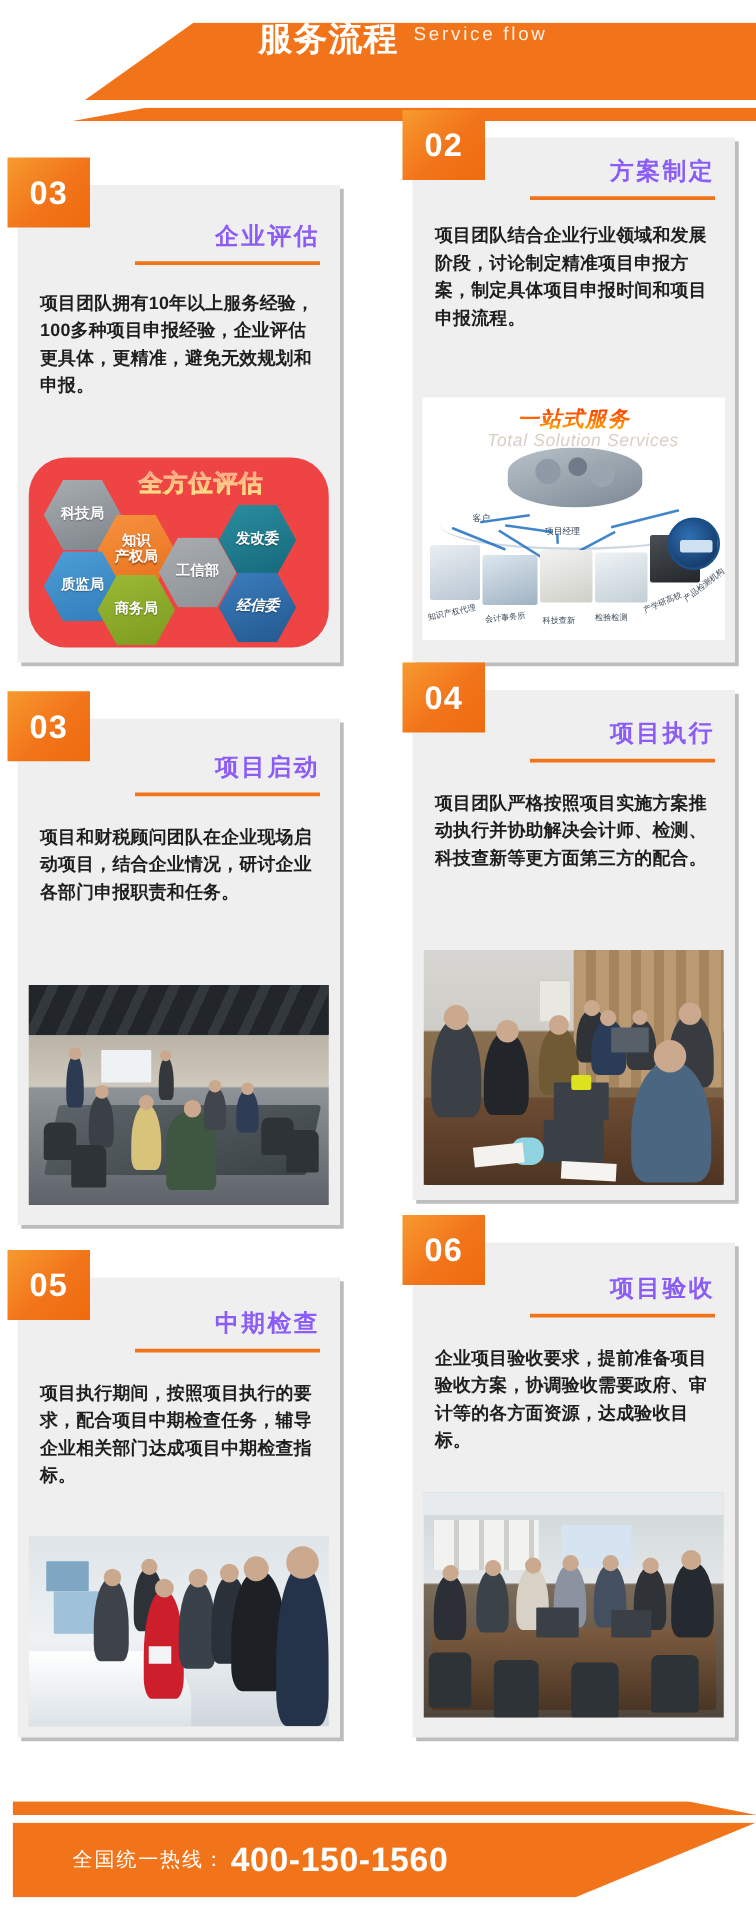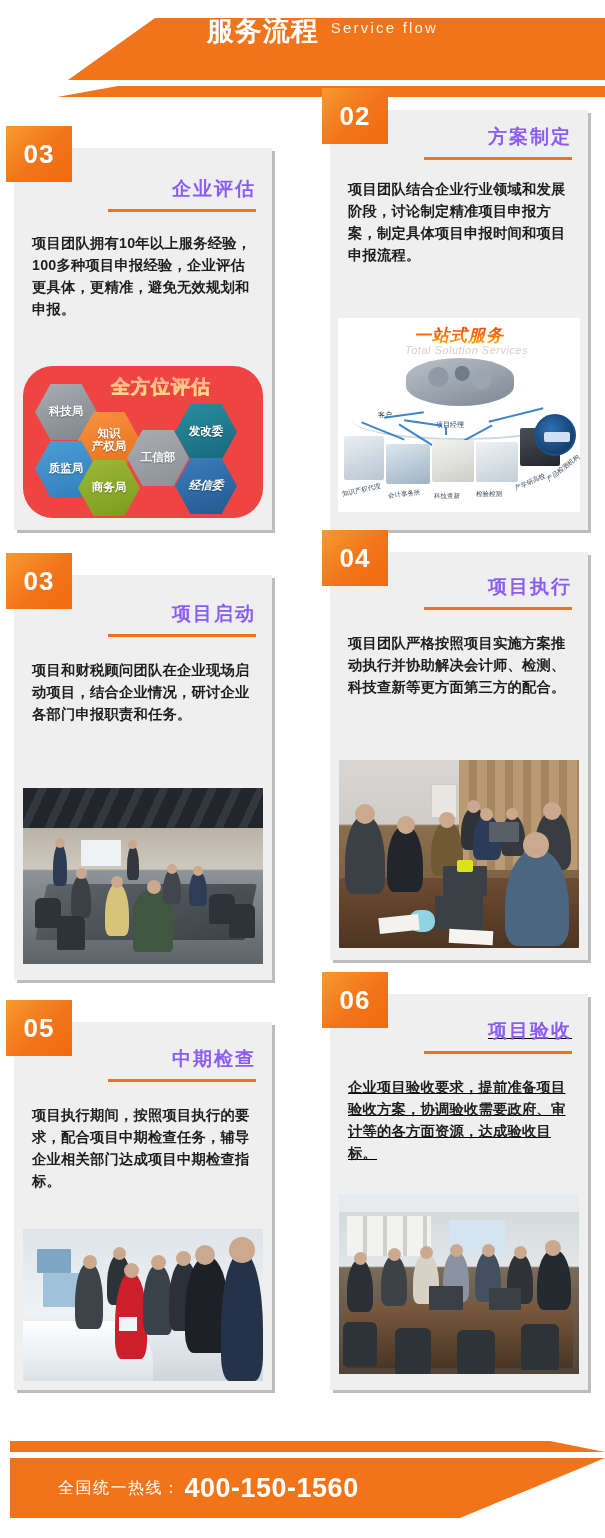--- a/index.html
+++ b/index.html
@@ -93,21 +93,21 @@
   .oss { position: absolute; background: #ffffff; overflow: hidden; }
   .oss-title {
     position: absolute; left: 0; right: 0; top: 6px; text-align: center;
     font-size: 17px; font-weight: bold; font-style: italic;
     background: linear-gradient(180deg, #ff2d00 0%, #ff7a00 60%, #ffc400 100%);
     -webkit-background-clip: text; background-clip: text; color: transparent;
     letter-spacing: 1px;
   }
   .oss-sub {
     position: absolute; left: 15px; right: 0; top: 26px; text-align: center;
-    font-size: 11px; color: #d9cfc4; font-style: italic; letter-spacing: .5px;
+    font-size: 14px; color: #d9cfc4; font-style: italic; letter-spacing: .5px;
   }
   .oss-center {
     position: absolute; border-radius: 50% / 42%;
     background:
       radial-gradient(circle at 30% 40%, #8f9aa6 0 12%, transparent 13%),
       radial-gradient(circle at 52% 32%, #6f7b88 0 11%, transparent 12%),
       radial-gradient(circle at 70% 45%, #9aa5b0 0 12%, transparent 13%),
       linear-gradient(160deg, #b9c2ca, #7d8893);
   }
   .oss-label { position: absolute; font-size: 7px; color: #2b3a4a; white-space: nowrap; }
@@ -329,21 +329,21 @@
           <div class="ph-head" style="left:153px; top:22px; width:15px; height:15px;"></div>
           <div class="ph-person" style="left:162px; top:28px; width:44px; height:96px; background:#1d2126;"></div>
           <div class="ph-head" style="left:172px; top:16px; width:20px; height:20px;"></div>
           <div class="ph-person" style="left:198px; top:24px; width:42px; height:128px; background:#24324a;"></div>
           <div class="ph-head" style="left:206px; top:8px; width:26px; height:26px;"></div>
           <div style="position:absolute; left:96px; top:88px; width:18px; height:14px; background:#f2f4f6;"></div>
         </div>
       </div>
     </div>
 
-    <div class="card" style="left:330px; top:994px; width:258px; height:396px;text-decoration:underline;">
+    <div class="card" style="left:330px; top:994px; width:258px; height:396px;">
       <div class="badge">06</div>
       <div class="card-title" style="margin-top:24px;">项目验收</div>
       <div class="title-rule" style="width:148px;"></div>
       <div class="card-body" style="margin:22px 16px 0 18px;">企业项目验收要求，提前准备项目验收方案，协调验收需要政府、审计等的各方面资源，达成验收目标。</div>
 
       <div class="card-photo" style="left:9px; top:200px; width:240px; height:180px;
            background:linear-gradient(180deg,#cfd5d8 0%,#e2e6e8 40%,#7a6b5a 41%,#50453a 100%);">
         <div class="scene">
           <div style="position:absolute; left:0; top:0; width:240px; height:18px; background:#e8ebed;"></div>
           <div style="position:absolute; left:8px; top:22px; width:84px; height:40px; background:repeating-linear-gradient(90deg,#f2f2f0 0 16px,#cfcfcb 16px 20px);"></div>

